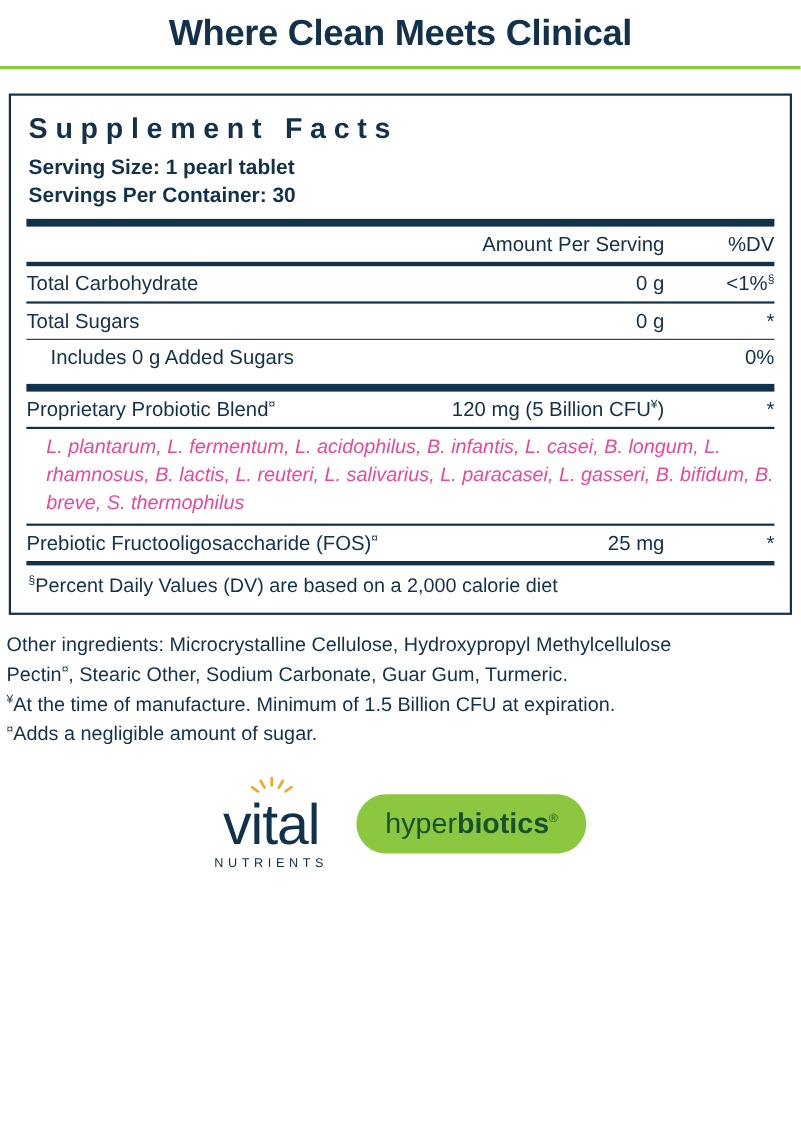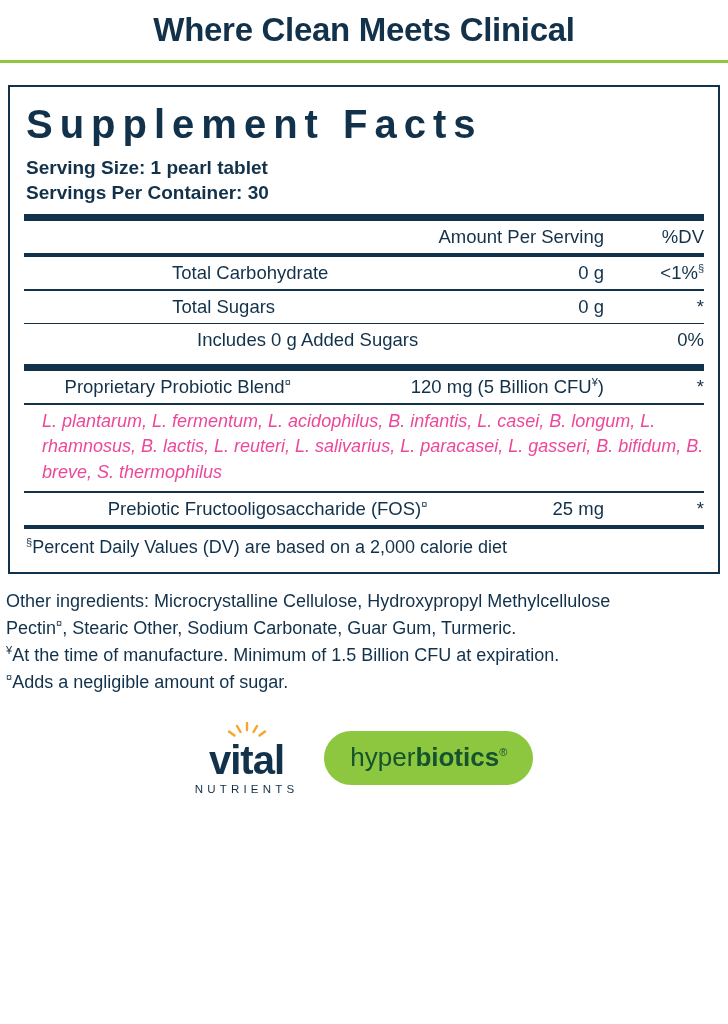--- a/index.html
+++ b/index.html
@@ -42,21 +42,21 @@
   }
 
   
   .panel {
     margin: 0 8px;
     border: 2.5px solid #12314a;
     padding: 10px 14px 10px 14px;
     background: #ffffff;
   }
   .sf-title {
-    font-size: 40px;
+    font-size: 26px;
     font-weight: bold;
     color: #12314a;
     letter-spacing: 7px;
     line-height: 1.05;
     text-align: left;
     margin: 6px 0 10px 2px;
     white-space: nowrap;
   }
   .serving-line {
     font-size: 19px;
@@ -73,21 +73,21 @@
   table.sf {
     width: 100%;
     border-collapse: collapse;
     font-size: 18.5px;
     color: #12314a;
   }
   table.sf td {
     padding: 5px 0 5px 0;
     vertical-align: bottom;
   }
-  .col-name  { text-align: center; }
+  .col-name  { text-align: left; }
   .col-amt   { text-align: right; padding-right: 28px !important; white-space: nowrap; }
   .col-dv    { text-align: right; width: 72px; white-space: nowrap; }
 
   .hdr-row td { font-size: 18.5px; padding-bottom: 6px; }
   .indent { padding-left: 22px !important; }
   .sup { font-size: 11px; vertical-align: super; }
 
   .blend-strains {
     font-style: italic;
     font-size: 18px;
@@ -120,22 +120,22 @@
     gap: 26px;
     margin-top: 26px;
   }
   .vital-logo { text-align: center; line-height: 1; }
   .vital-burst {
     display: block;
     height: 16px;
     margin-bottom: 2px;
   }
   .vital-word {
-    font-size: 40px;
-    font-weight: bold;
+    font-size: 52px;
+    font-weight: normal;
     color: #12314a;
     letter-spacing: -1px;
     line-height: 1;
   }
   .vital-sub {
     font-size: 11.5px;
     letter-spacing: 4.2px;
     color: #12314a;
     margin-top: 4px;
   }

